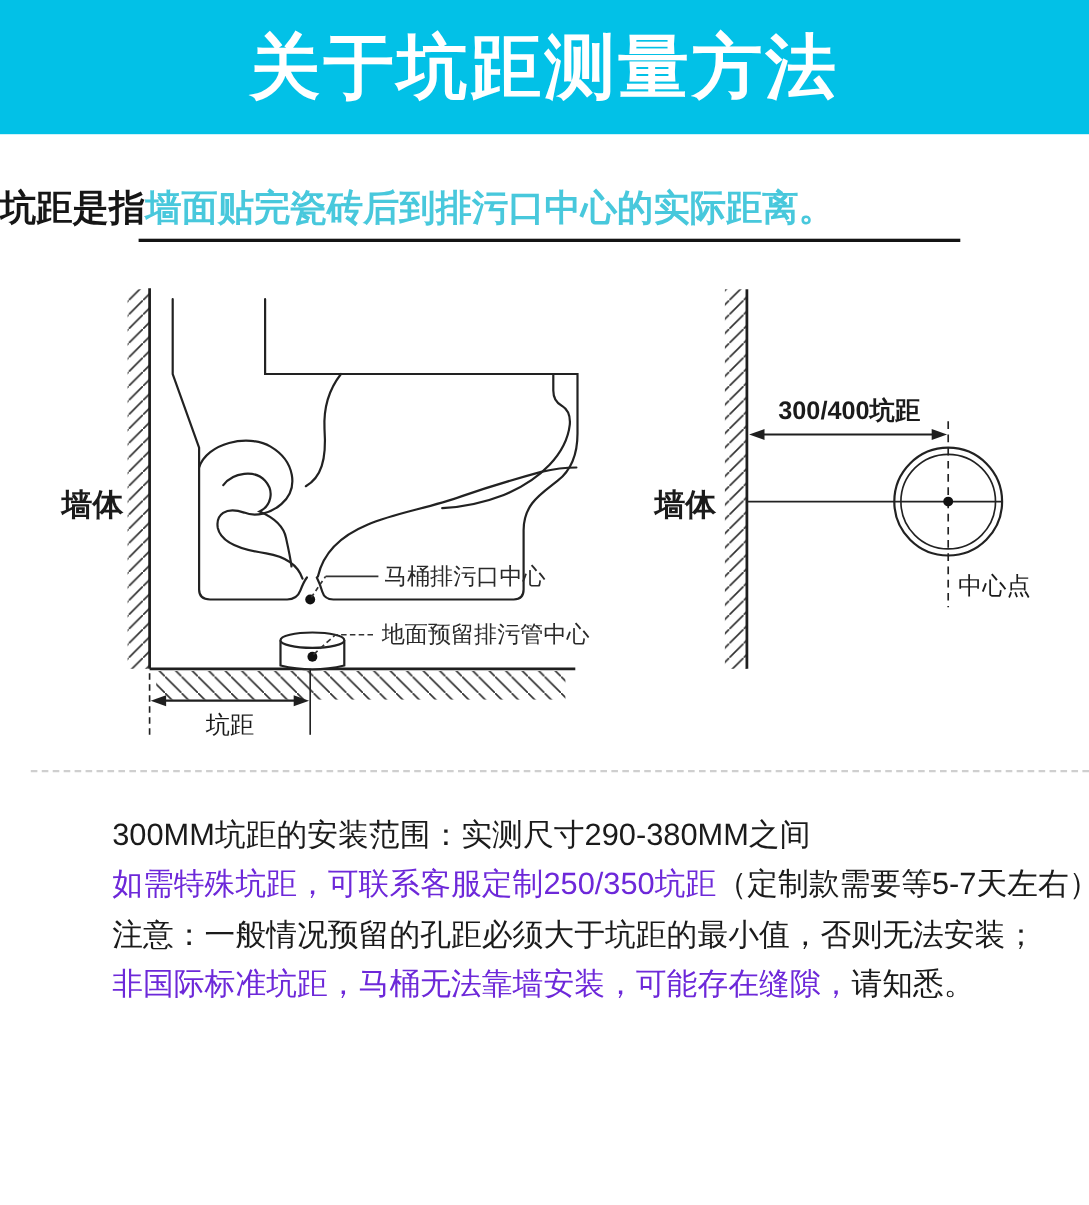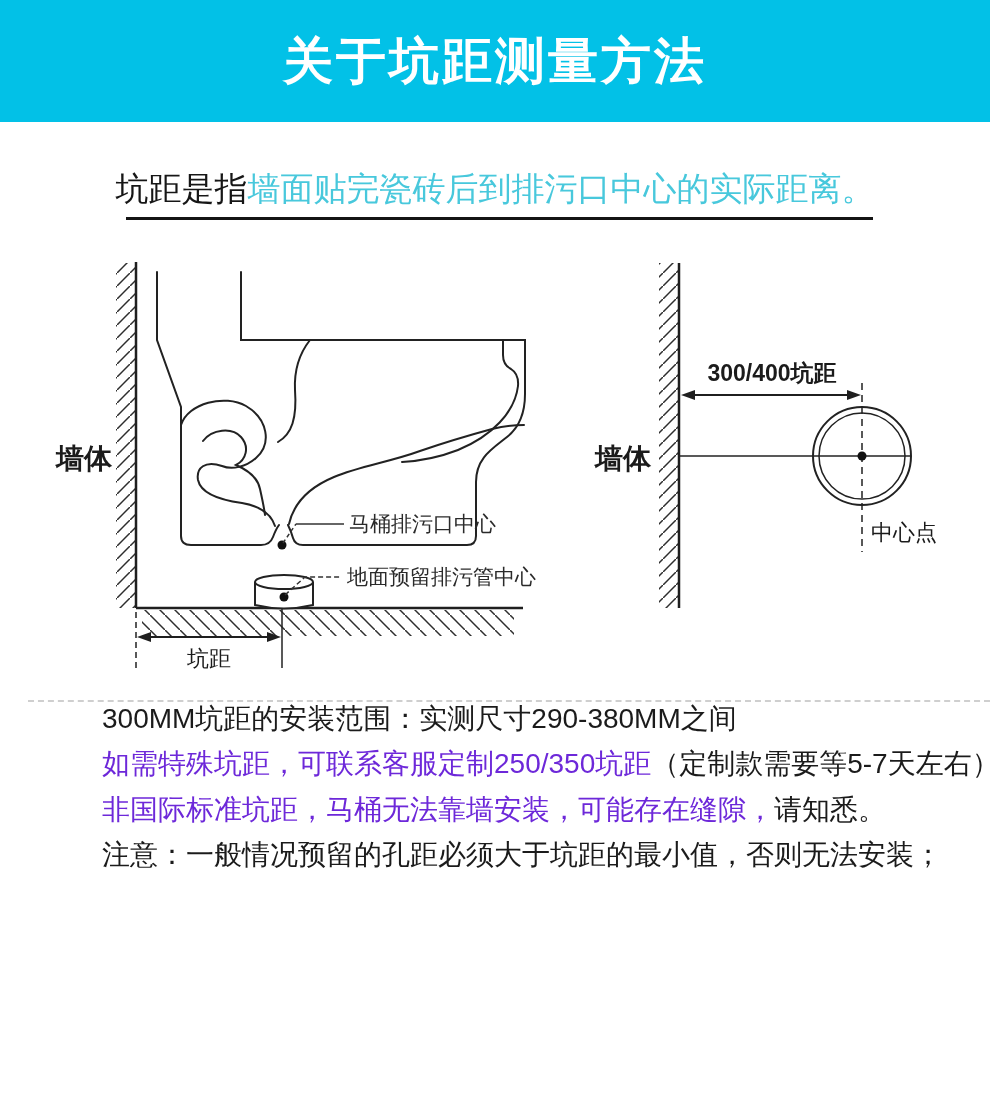--- a/index.html
+++ b/index.html
@@ -6,42 +6,42 @@
   html,body { background:#fff; }
   .page {
     position:relative; width:990px; height:1095px; background:#ffffff;
     font-family:"Liberation Sans","DejaVu Sans",sans-serif; color:#1b1b1b; overflow:hidden;
   }
   .banner {
     position:absolute; top:0; left:0; width:990px; height:122px;
     background:#02c1e7; display:flex; align-items:center; justify-content:center;
   }
   .banner h1 {
-    color:#ffffff; font-size:50px; font-weight:bold; letter-spacing:3px; line-height:1;
+    color:#ffffff; font-size:64px; font-weight:bold; letter-spacing:3px; line-height:1;
   }
   .subtitle {
-    position:absolute; top:169px; left:0; width:990px; text-align:center;
-    font-size:33px; font-weight:normal; line-height:1.2; white-space:nowrap;
+    position:absolute; top:169px; left:0; width:990px; 
+    font-size:33px; font-weight:bold; line-height:1.2; white-space:nowrap;
   }
   .subtitle .plain { color:#161616; }
   .subtitle .hl   { color:#48c8dc; }
   .subtitle-underline {
     position:absolute; top:217px; left:126px; width:747px; height:3px; background:#141414;
   }
   svg.diagrams { position:absolute; top:250px; left:0; }
   svg text { font-family:"Liberation Sans","DejaVu Sans",sans-serif; fill:#1b1b1b; }
   svg .lbl  { font-size:21px; fill:#2a2a2a; }
   svg .dim  { font-size:22px; }
   svg .wall { font-size:28px; font-weight:bold; }
   svg .dimbold { font-size:23px; font-weight:bold; }
   .divider {
     position:absolute; top:700px; left:28px; width:962px; height:0;
     border-top:2px dashed #cfcfcf;
   }
-  .notes { position:absolute; top:696px; left:102px; width:860px; font-size:28px; }
+  .notes { position:absolute; top:736px; left:102px; width:860px; font-size:28px; }
   .note-line { line-height:45.4px; white-space:nowrap; color:#1b1b1b; }
   .note-line .hl { color:#6d28d9; }
 </style>
 </head>
 <body>
 
 <div class="page">
 
   <header class="banner">
     <h1>关于坑距测量方法</h1>
@@ -124,20 +124,20 @@
   <div class="divider"></div>
 
   <div class="notes">
     <div class="note-line">
       <span>300MM坑距的安装范围：实测尺寸290-380MM之间</span>
     </div>
     <div class="note-line">
       <span class="hl">如需特殊坑距，可联系客服定制250/350坑距</span><span>（定制款需要等5-7天左右）</span>
     </div>
     <div class="note-line">
-      <span class="hl">非国际标准坑距，马桶无法靠墙安装，可能存在缝隙，</span><span>请知悉。</span>
+      <span>注意：一般情况预留的孔距必须大于坑距的最小值，否则无法安装；</span>
     </div>
     <div class="note-line">
-      <span>注意：一般情况预留的孔距必须大于坑距的最小值，否则无法安装；</span>
+      <span class="hl">非国际标准坑距，马桶无法靠墙安装，可能存在缝隙，</span><span>请知悉。</span>
     </div>
   </div>
 
 </div>
 
 </body></html>

